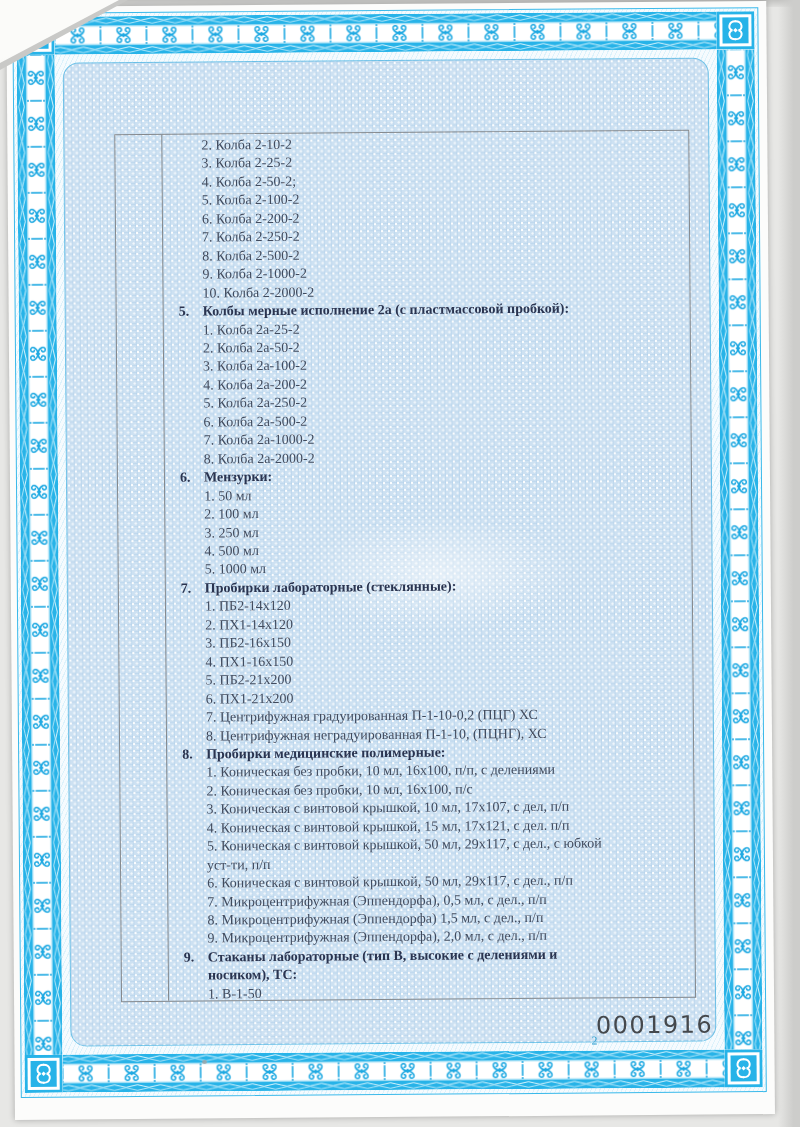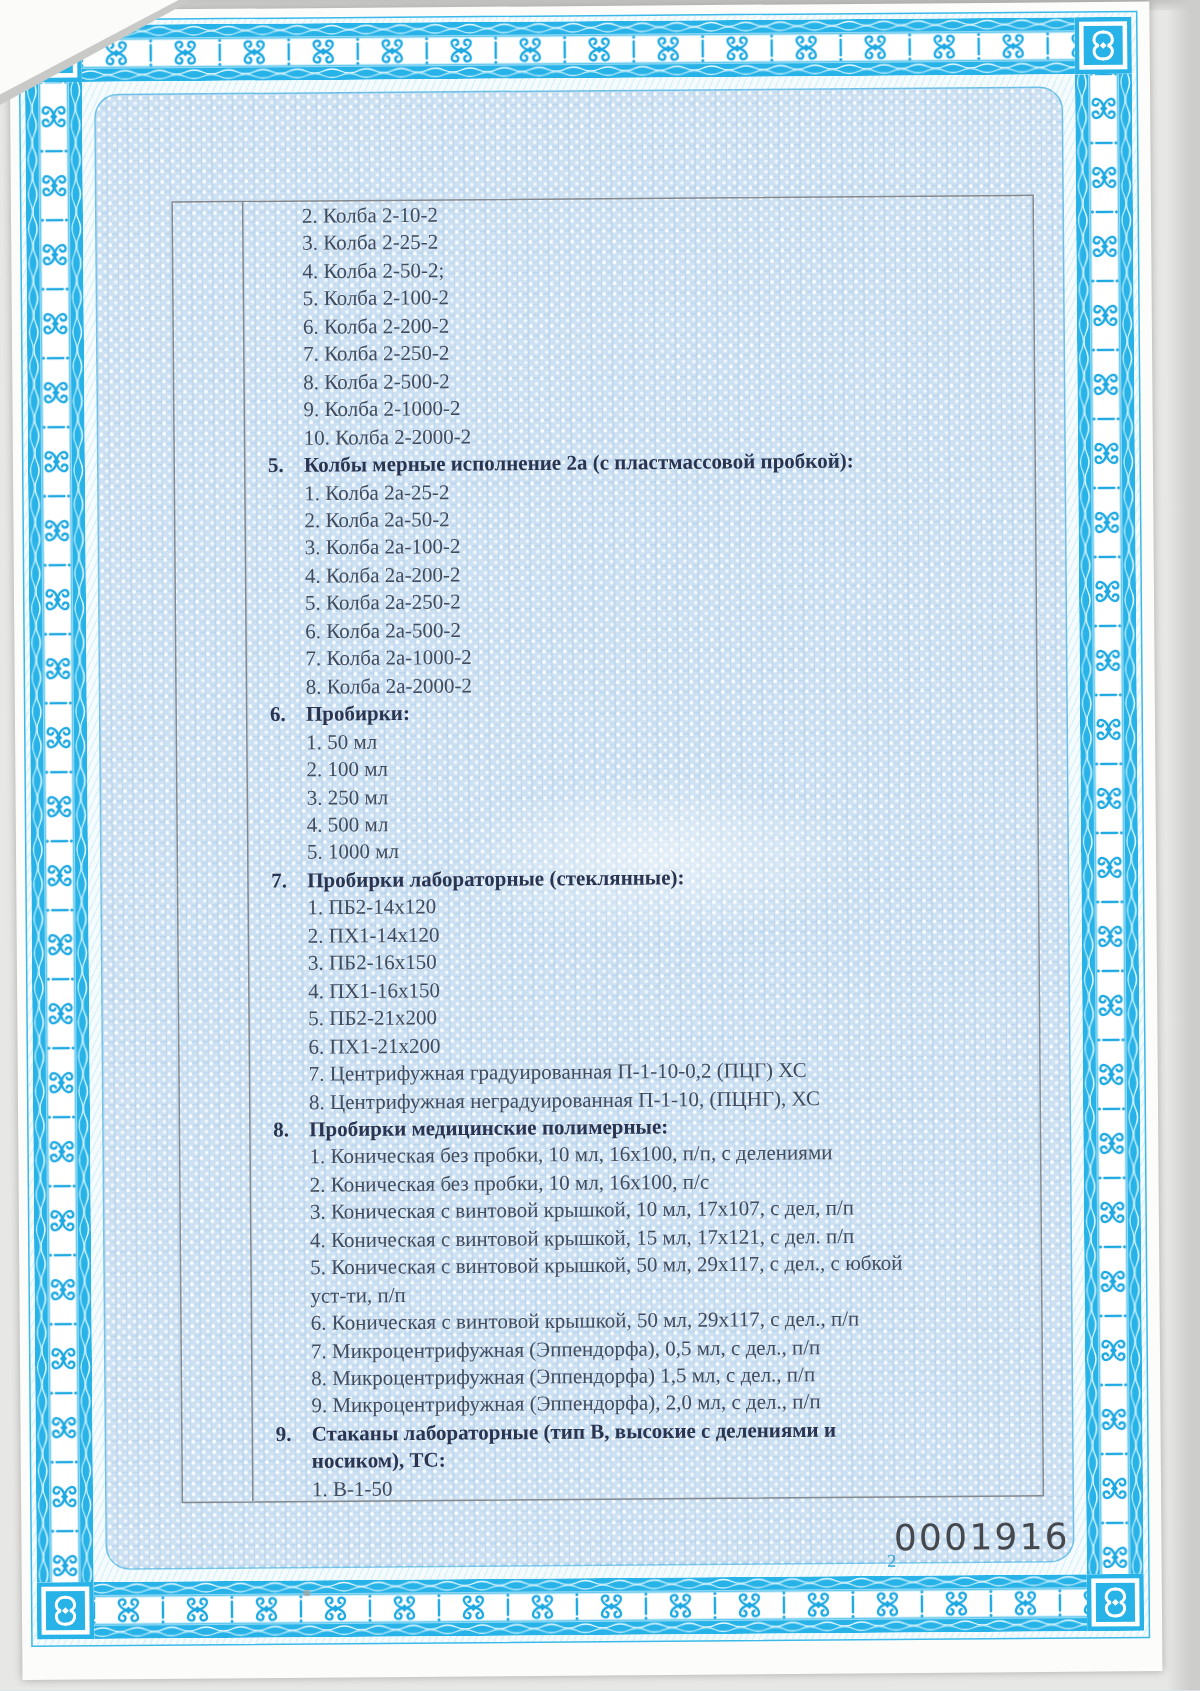--- a/index.html
+++ b/index.html
@@ -295,21 +295,21 @@
             <div class="row item">10. Колба 2-2000-2</div>
             <div class="row header"><span class="num">5.</span><span class="ttl">Колбы мерные исполнение 2а (с пластмассовой пробкой):</span></div>
             <div class="row item">1. Колба 2а-25-2</div>
             <div class="row item">2. Колба 2а-50-2</div>
             <div class="row item">3. Колба 2а-100-2</div>
             <div class="row item">4. Колба 2а-200-2</div>
             <div class="row item">5. Колба 2а-250-2</div>
             <div class="row item">6. Колба 2а-500-2</div>
             <div class="row item">7. Колба 2а-1000-2</div>
             <div class="row item">8. Колба 2а-2000-2</div>
-            <div class="row header"><span class="num">6.</span><span class="ttl">Пробирки:</span></div>
+            <div class="row header"><span class="num">6.</span><span class="ttl">Мензурки:</span></div>
             <div class="row item">1. 50 мл</div>
             <div class="row item">2. 100 мл</div>
             <div class="row item">3. 250 мл</div>
             <div class="row item">4. 500 мл</div>
             <div class="row item">5. 1000 мл</div>
             <div class="row header"><span class="num">7.</span><span class="ttl">Пробирки лабораторные (стеклянные):</span></div>
             <div class="row item">1. ПБ2-14х120</div>
             <div class="row item">2. ПХ1-14х120</div>
             <div class="row item">3. ПБ2-16х150</div>
             <div class="row item">4. ПХ1-16х150</div>

